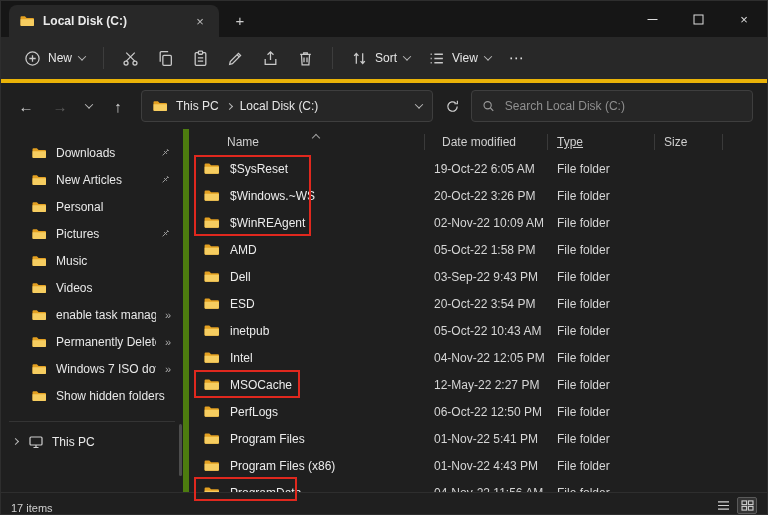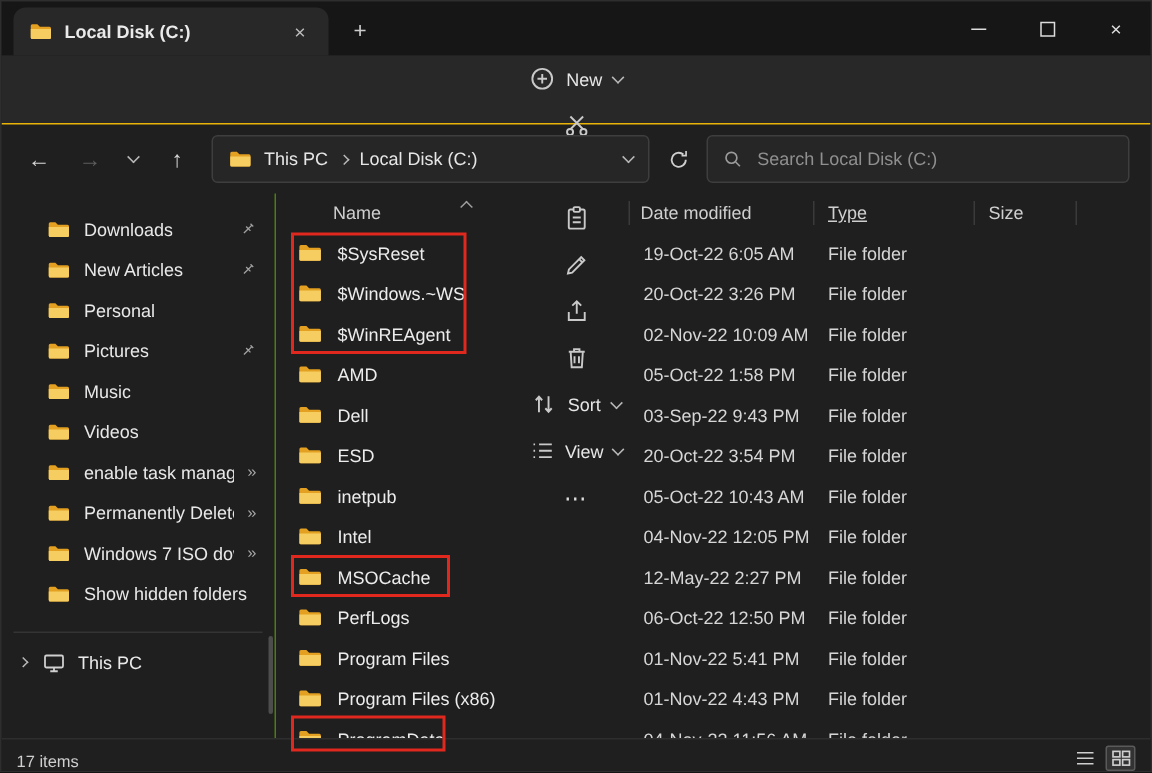--- a/index.html
+++ b/index.html
@@ -14,21 +14,21 @@
   .tab .ticon{width:16px;height:16px;flex:0 0 16px;}
   .tab-close{margin-left:auto;color:#bbb;font-size:13px;font-weight:normal;width:18px;height:18px;
     display:flex;align-items:center;justify-content:center;border-radius:4px;}
   .newtab{position:absolute;left:228px;top:8px;width:22px;height:22px;display:flex;align-items:center;
     justify-content:center;color:#ccc;font-size:15px;border-radius:4px;}
   .win-controls{position:absolute;right:0;top:0;height:36px;display:flex;}
   .wc{width:46px;height:36px;display:flex;align-items:center;justify-content:center;color:#ddd;font-size:13px;}
 
   
   .toolbar{position:absolute;left:0;top:36px;right:0;height:46px;background:#282828;
-    display:flex;align-items:center;padding:0 14px;border-bottom:1px solid #eab308;flex-direction:column;}
+    display:flex;align-items:center;padding:0 14px;border-bottom:4px solid #eab308;}
   .tb-btn{display:flex;align-items:center;gap:7px;padding:7px 9px;border-radius:4px;font-size:12px;color:#e6e6e6;}
   .tb-ico{width:17px;height:17px;display:block;}
   .tb-sep{width:1px;height:22px;background:#3d3d3d;margin:0 9px;}
   .chev{display:inline-block;width:6px;height:6px;border-right:1.3px solid #b9b9b9;border-bottom:1.3px solid #b9b9b9;}
   .chev.down{transform:rotate(45deg) translate(-1px,-1px);}
   .chev.right{transform:rotate(-45deg);width:5px;height:5px;}
   .chev.up{transform:rotate(-135deg);}
   .ellipsis{font-size:15px;color:#ddd;letter-spacing:1px;}
 
   
@@ -54,24 +54,24 @@
   .side-item{height:27px;display:flex;align-items:center;gap:9px;padding:0 12px 0 30px;font-size:12px;color:#e8e8e8;}
   .side-item .sicon{width:16px;height:16px;flex:0 0 16px;}
   .side-item .slabel{white-space:nowrap;overflow:hidden;}
   .side-pin{margin-left:auto;width:12px;height:12px;flex:0 0 12px;}
   .side-ovf{margin-left:auto;color:#a8a8a8;font-size:11px;}
   .side-divider{height:1px;background:#343434;margin:12px 8px 6px 8px;}
   .thispc{height:27px;display:flex;align-items:center;gap:8px;padding:0 12px;font-size:12px;}
   .thispc .sicon{width:16px;height:16px;}
   .side-scrollthumb{position:absolute;right:1px;top:295px;width:3px;height:52px;background:#4d4d4d;border-radius:2px;}
 
-  .filelist{flex:1;position:relative;border-left:1px solid #4d7c0f;overflow:hidden;}
+  .filelist{flex:1;position:relative;border-left:6px solid #4d7c0f;overflow:hidden;}
   .colheader{height:26px;display:flex;align-items:center;font-size:12px;color:#cfcfcf;position:relative;}
   .h-name{width:235px;padding-left:38px;}
-  .h-date{width:123px;padding-left:8px;}
+  .h-date{width:123px;padding-left:18px;}
   .h-type{width:107px;padding-left:10px;text-decoration:underline;}
   .h-size{width:68px;padding-left:10px;}
   .hsep{position:absolute;top:5px;width:1px;height:16px;background:#3a3a3a;}
   .sort-caret{position:absolute;left:124px;top:1px;}
   .sort-caret .chev{border-color:#9f9f9f;}
 
   .row{height:27px;display:flex;align-items:center;font-size:12px;color:#ececec;}
   .cell-name{width:235px;padding-left:14px;display:flex;align-items:center;gap:10px;}
   .cell-name .ficon{width:17px;height:17px;flex:0 0 17px;}
   .cell-date{width:123px;padding-left:10px;color:#d6d6d6;}

